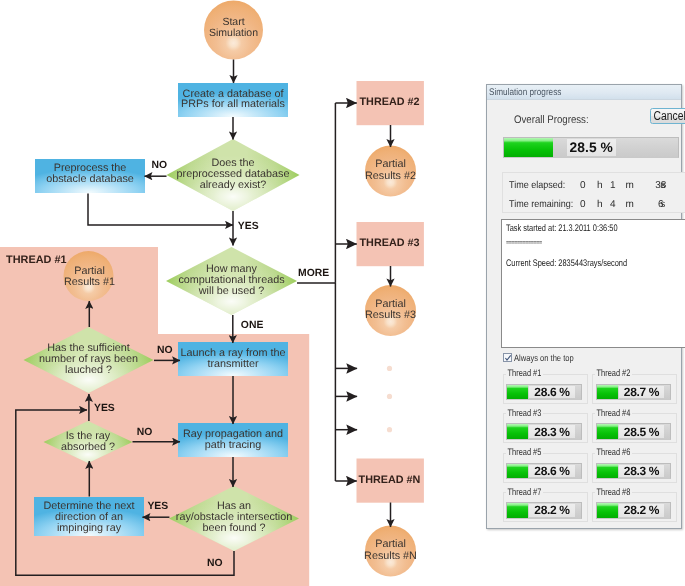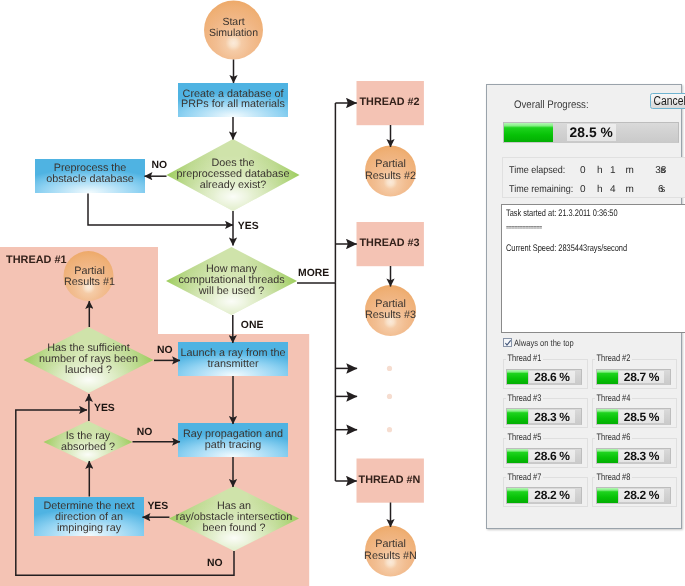--- a/index.html
+++ b/index.html
@@ -216,20 +216,23 @@
         <text x="240.8" y="327.5" text-anchor="start" font-family="Liberation Sans, sans-serif" font-size="10.4" fill="#1c1512" font-weight="bold"><tspan x="240.8" y="327.5">ONE</tspan></text>
         <text x="157" y="352.5" text-anchor="start" font-family="Liberation Sans, sans-serif" font-size="10.4" fill="#1c1512" font-weight="bold"><tspan x="157" y="352.5">NO</tspan></text>
         <text x="136.8" y="435" text-anchor="start" font-family="Liberation Sans, sans-serif" font-size="10.4" fill="#1c1512" font-weight="bold"><tspan x="136.8" y="435">NO</tspan></text>
         <text x="147.4" y="508.5" text-anchor="start" font-family="Liberation Sans, sans-serif" font-size="10.4" fill="#1c1512" font-weight="bold"><tspan x="147.4" y="508.5">YES</tspan></text>
         <text x="94" y="410.5" text-anchor="start" font-family="Liberation Sans, sans-serif" font-size="10.4" fill="#1c1512" font-weight="bold"><tspan x="94" y="410.5">YES</tspan></text>
         <text x="207" y="565.5" text-anchor="start" font-family="Liberation Sans, sans-serif" font-size="10.4" fill="#1c1512" font-weight="bold"><tspan x="207" y="565.5">NO</tspan></text>
       </g>
 </svg>
 
 <div class="abs dlg">
+  <div class="dlg-title">
+    <span>Simulation progress</span>
+  </div>
   <div class="dlg-body">
     <div class="ovp-row">
       <span class="ovp-label">Overall Progress:</span>
       <button class="cancel-btn">
             <span class="cancel-inner">Cancel</span>
           </button>
     </div>
     <div class="pbar big">
       <div class="pbar-fill" id="ovp-fill" style="width: 28.5%;"></div>
       <div class="pbar-text">28.5 %</div>

